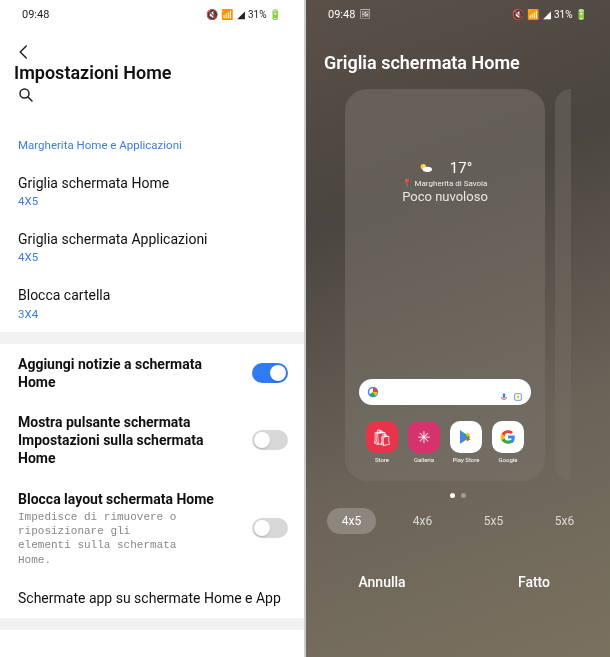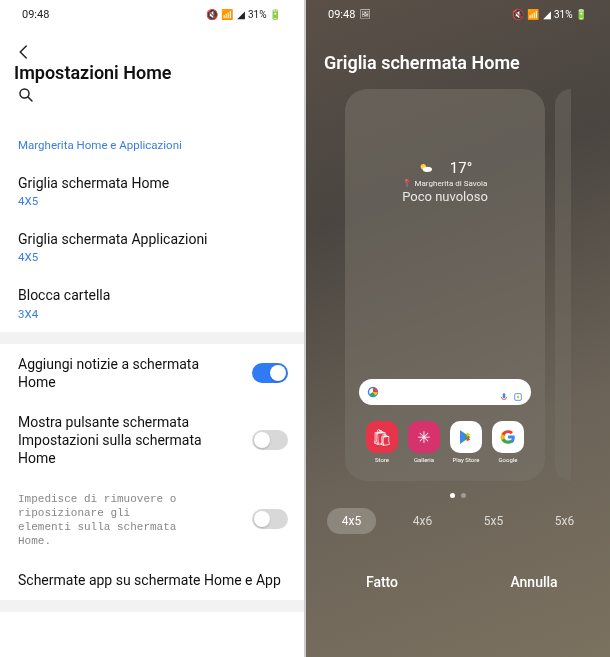--- a/index.html
+++ b/index.html
@@ -74,21 +74,21 @@
   }
   .item-sub {
     font-size: 11.5px; color: #3a7de0; margin-top: 2px;
   }
   .item-desc {
     font-size: 11px; color: #888; margin-top: 2px; line-height: 1.3;
     padding-right: 56px;
     font-family: Liberation Mono, monospace;
   }
   .item.has-toggle { padding-right: 60px; }
-  .item.has-toggle .item-title { padding-right: 20px;}
+  .item.has-toggle .item-title { padding-right: 20px; font-weight: bold;}
   .toggle {
     position: absolute;
     right: 16px;
     top: 50%;
     transform: translateY(-50%);
     width: 36px; height: 20px;
     border-radius: 10px;
     background: #d8d8d8;
   }
   .toggle::after {
@@ -270,20 +270,21 @@
 
     <div class="item has-toggle">
       <div class="item-title">Aggiungi notizie a schermata Home</div>
       <div class="toggle on"></div>
     </div>
     <div class="item has-toggle">
       <div class="item-title">Mostra pulsante schermata Impostazioni sulla schermata Home</div>
       <div class="toggle"></div>
     </div>
     <div class="item has-toggle">
+      <div class="item-title">Blocca layout schermata Home</div>
       <div class="item-desc">Impedisce di rimuovere o riposizionare gli elementi sulla schermata Home.</div>
       <div class="toggle"></div>
     </div>
     <div class="item">
       <div class="item-title">Schermate app su schermate Home e App</div>
     </div>
 
     <div class="section-gap"></div>
 
     <div class="item has-toggle">
@@ -390,16 +391,16 @@
   </div>
 
   <div class="grid-options">
     <div class="grid-opt active">4x5</div>
     <div class="grid-opt">4x6</div>
     <div class="grid-opt">5x5</div>
     <div class="grid-opt">5x6</div>
   </div>
 
   <div class="action-bar">
+    <div class="action-btn">Annulla</div>
     <div class="action-btn">Fatto</div>
-    <div class="action-btn">Annulla</div>
   </div>
 </div>
 
 </body></html>

